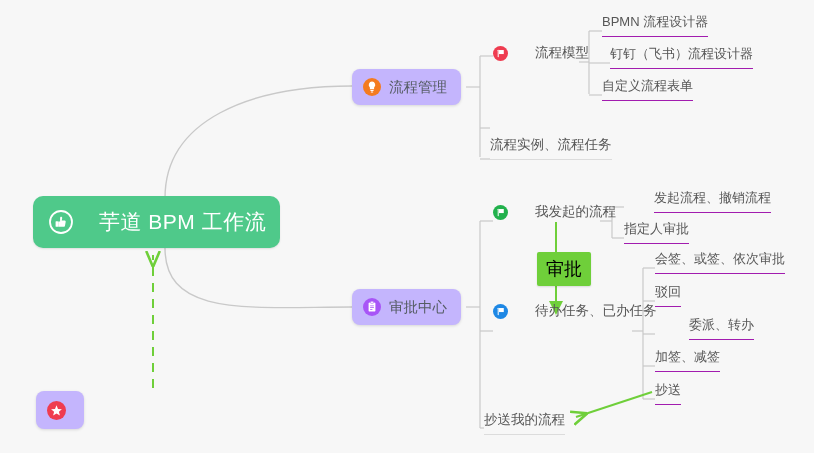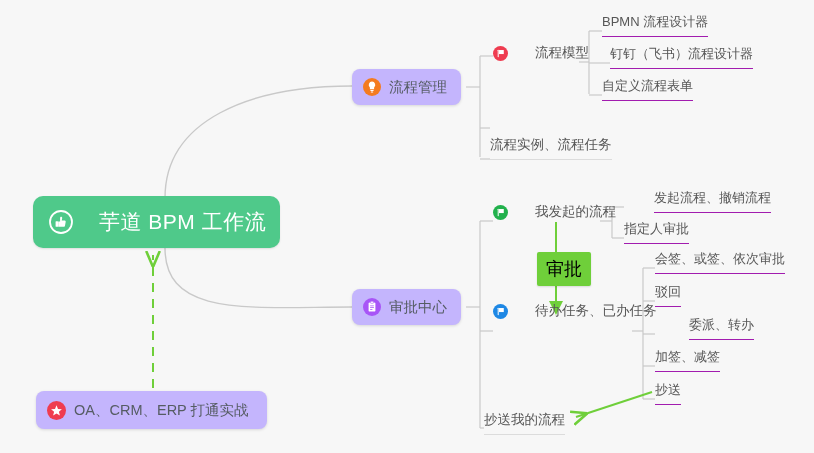--- a/index.html
+++ b/index.html
@@ -223,21 +223,20 @@
   </div>
 
   <div class="card-node" id="node-oa-crm-erp">
     <span class="ico">
       <svg width="19" height="19" viewBox="0 0 19 19">
         <circle cx="9.5" cy="9.5" r="9.5" fill="#ef3c50"></circle>
         <path d="M9.5 4.3 L11.0 7.9 L14.9 8.2 L11.9 10.8 L12.9 14.6
                  L9.5 12.5 L6.1 14.6 L7.1 10.8 L4.1 8.2 L8.0 7.9 Z" fill="#ffffff"></path>
       </svg>
     </span>
-    <span class="lbl">OA、CRM、ERP 打通实战</span>
   </div>
 
   <div class="leaf no-rule" id="leaf-liucheng-moxing">
     <span class="ico">
       <svg width="15" height="15" viewBox="0 0 16 16">
         <circle cx="8" cy="8" r="8" fill="#ef3c50"></circle>
         <rect x="5.0" y="4.0" width="1.1" height="8.0" rx="0.5" fill="#ffffff"></rect>
         <path d="M6.4 4.3 L11.5 4.3 L11.5 8.6 L6.4 8.6 Z" fill="#ffffff"></path>
       </svg>
     </span>

